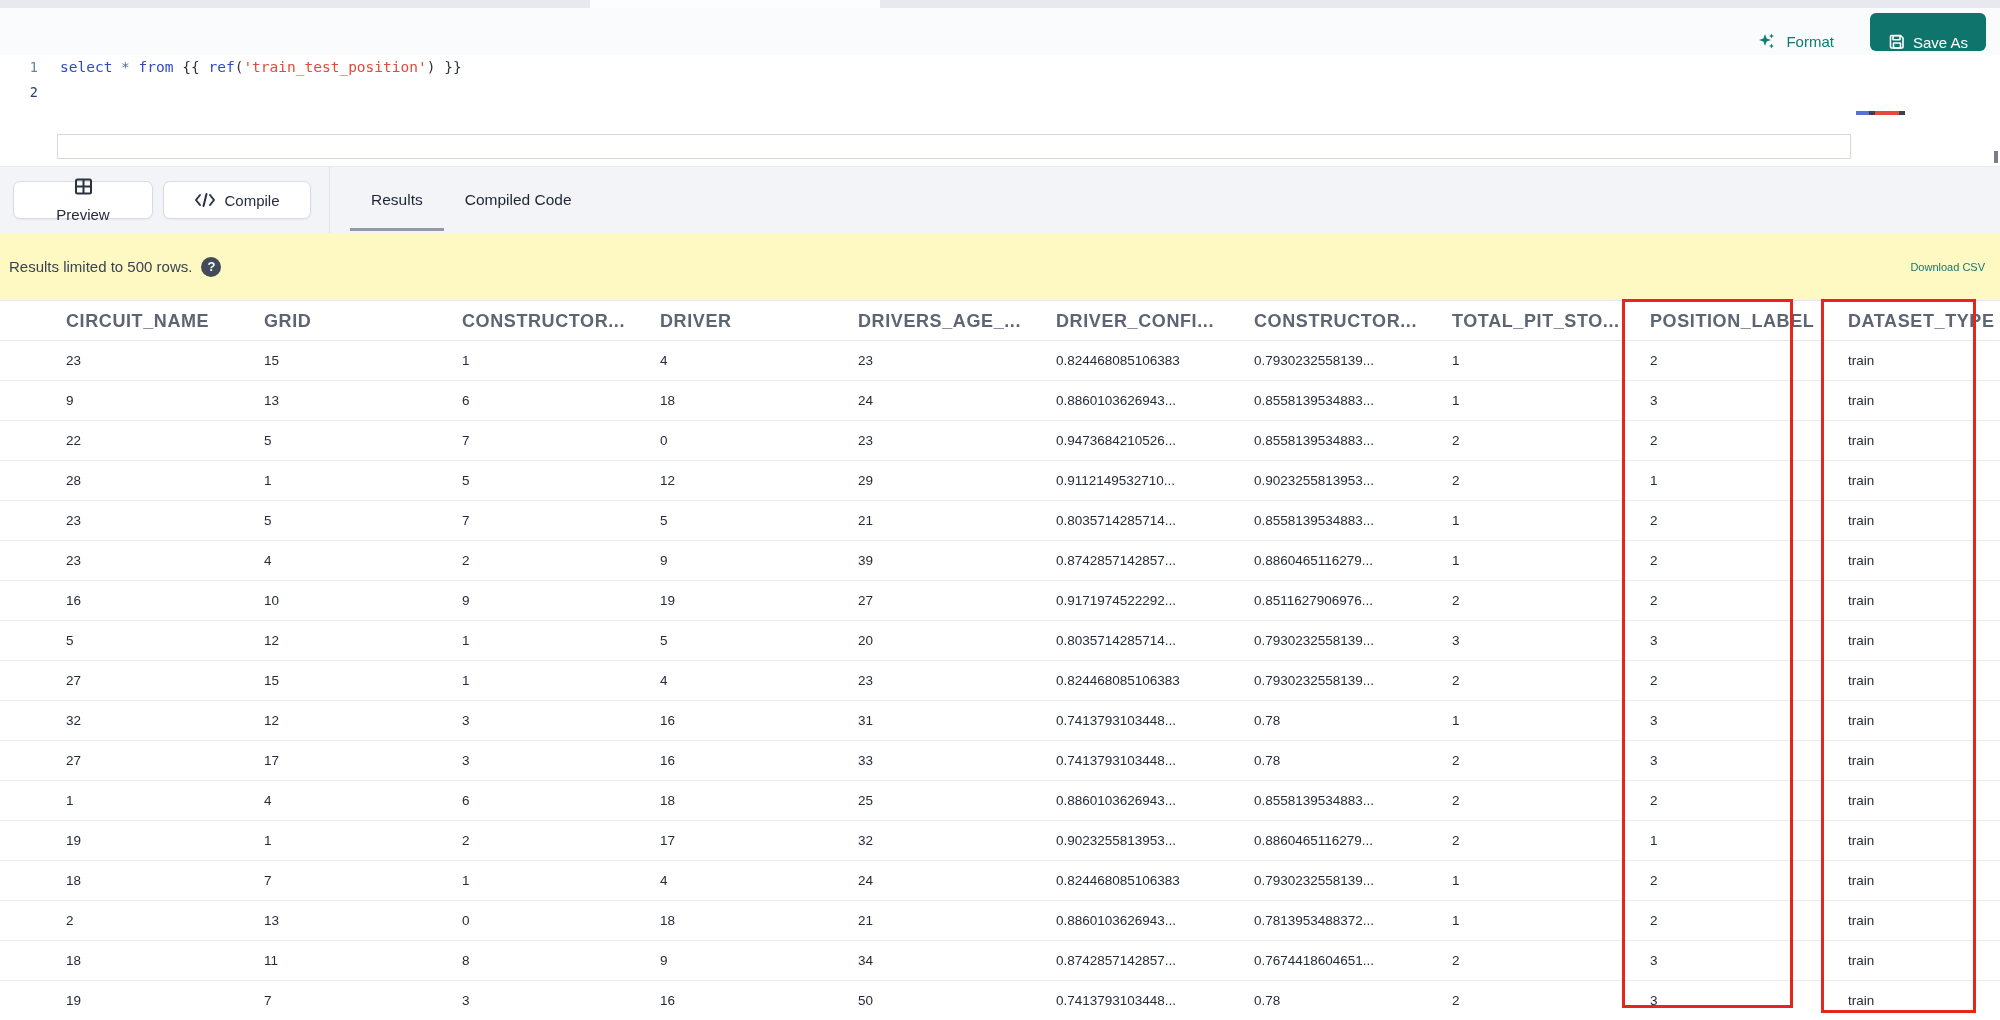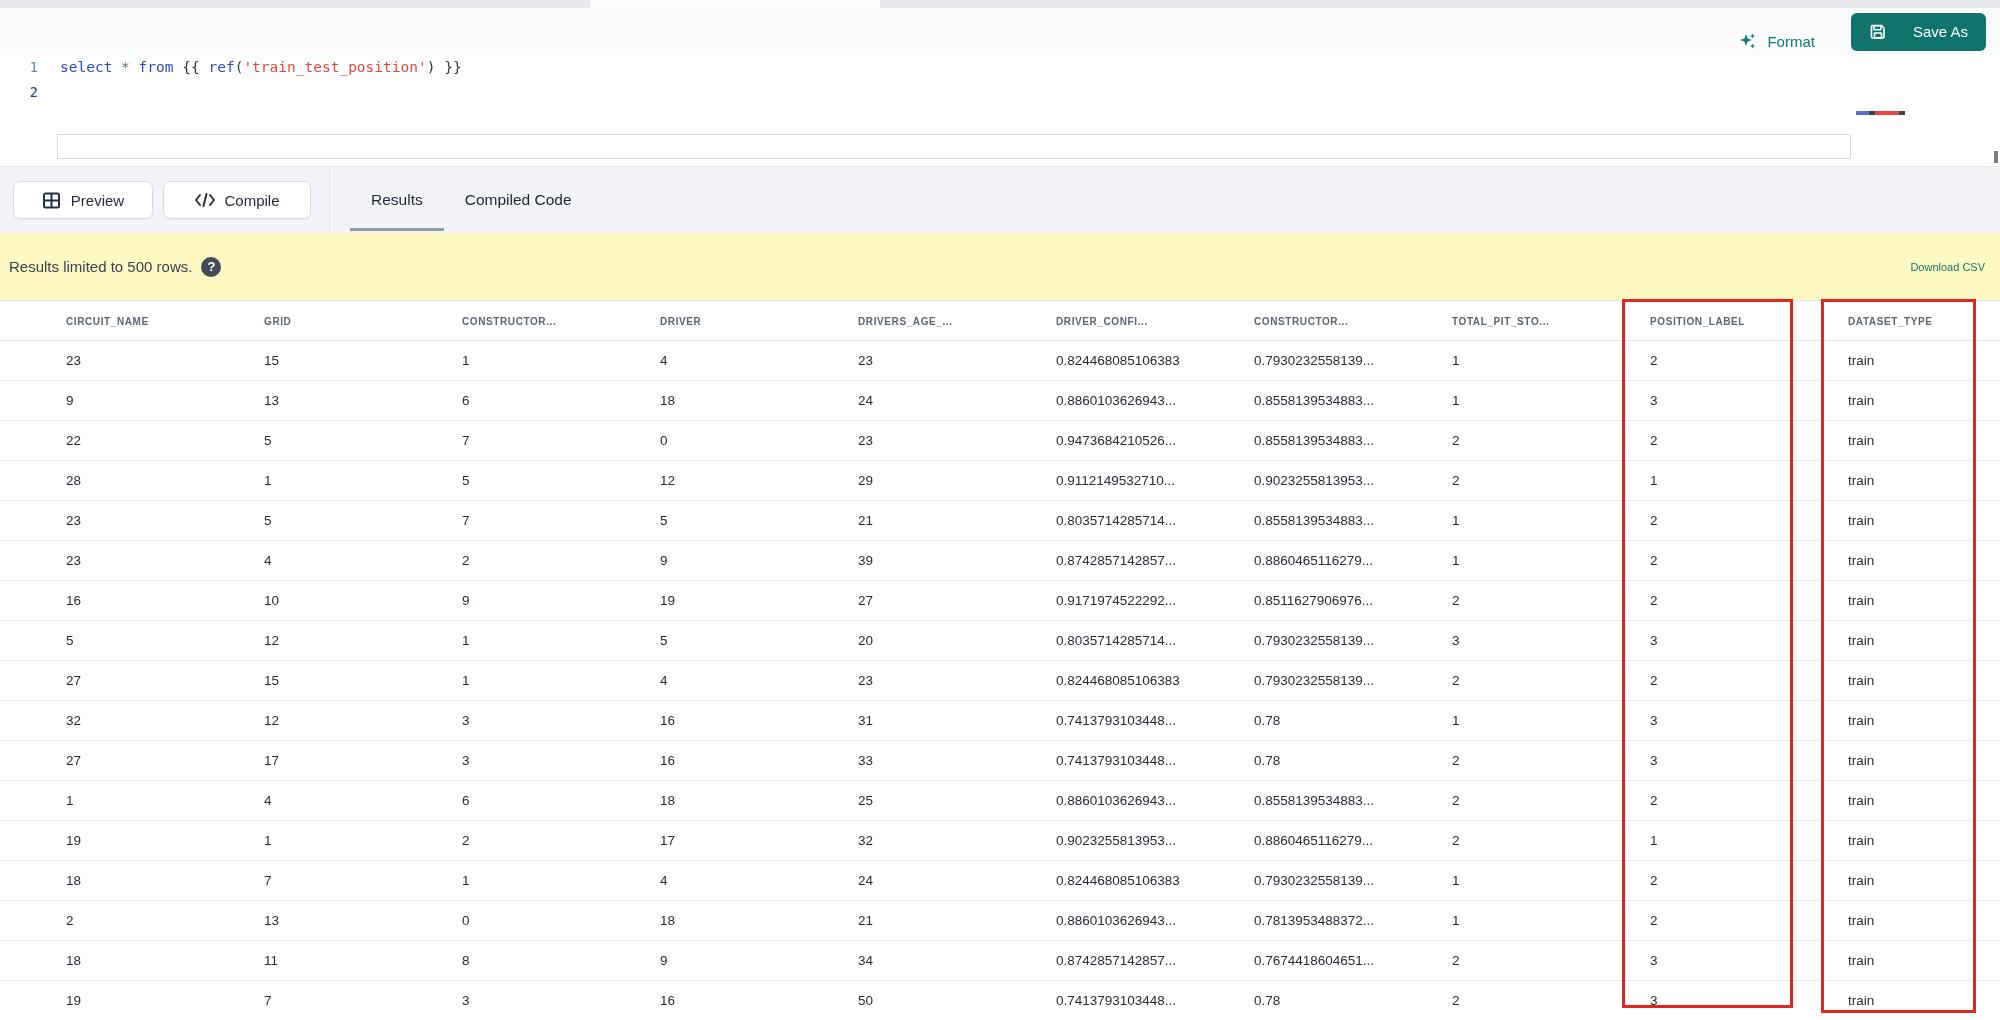--- a/index.html
+++ b/index.html
@@ -7,21 +7,21 @@
               font-family:"Liberation Sans", sans-serif; }
 
   
   .tab-strip { position:absolute; left:0; top:0; width:2000px; height:8px; background:#e7e9ef; }
   .tab-strip .active-tab { position:absolute; left:590px; top:0; width:290px; height:8px; background:#fdfdfe; }
 
   
   .ed-toolbar { position:absolute; left:0; top:8px; width:2000px; height:47px; background:#fafbfd;
                 display:flex; align-items:center; justify-content:flex-end; gap:36px; padding-right:14px; }
   .format-btn { display:flex; align-items:center; gap:9px; color:#0e7c72; font-size:15px; font-weight:500; cursor:pointer;margin-top:20px; }
-  .saveas-btn { display:flex; align-items:center; gap:26px; background:#0f756c; color:#fff; font-size:15px;
+  .saveas-btn { display:flex; align-items:flex-end; gap:7px; background:#0f756c; color:#fff; font-size:15px;
                 font-weight:500; border:none; border-radius:6px; height:38px; padding:0 18px; cursor:pointer; }
 
   
   .editor { position:absolute; left:0; top:55px; width:2000px; height:111px; background:#fff; }
   .code-line { position:relative; height:25px; line-height:25px; display:flex;
                font-family:"DejaVu Sans Mono", monospace; font-size:14.5px; }
   .line-number { width:38px; text-align:right; color:#5b8ba3; font-size:13.5px; flex:none; }
   .code-line:nth-child(2) .line-number { color:#2b3f76; }
   .code-text { padding-left:22px; white-space:pre; }
   .tok-kw    { color:#2d49c7; }
@@ -34,42 +34,42 @@
   .minimap { position:absolute; left:1856px; top:56px; width:58px; height:4px;
              background:linear-gradient(90deg,#5a6fd0 0 13px,#3c424a 13px 19px,#e8483b 19px 43px,#3c424a 43px 49px,#fff 49px); }
   .scroll-tick { position:absolute; left:1994px; top:96px; width:4px; height:12px; background:#7a7f87; }
 
   
   .band { position:absolute; left:0; top:166px; width:2000px; height:67px; background:#f3f4f7;
           border-top:1px solid #e9eaee; display:flex; align-items:center; }
   .band-btn { display:flex; align-items:center; justify-content:center; gap:10px; background:#fff;
               border:1px solid #d8dbe2; border-radius:7px; height:38px; font-size:15px; color:#252c3b;
               font-weight:500; cursor:pointer; box-shadow:0 1px 2px rgba(20,30,50,.05); }
-  .btn-preview { margin-left:13px; width:140px; }
+  .btn-preview { margin-left:13px; width:140px;flex-direction:column; }
   .btn-compile { margin-left:10px; width:148px;gap:8px; }
   .band-divider { width:1px; height:67px; background:#e0e2e8; margin-left:18px; }
   .rtabs { display:flex; height:67px; margin-left:20px; }
   .rtab { position:relative; display:flex; align-items:center; padding:0 21px; font-size:15.5px;
           color:#1d2534; cursor:pointer; }
   .rtab.active::after { content:""; position:absolute; left:0; right:0; bottom:3px; height:3px; background:#939aa7; }
 
   
   .status-row { position:absolute; left:0; top:233px; width:2000px; height:67px; background:#fef9c3;
                 display:flex; align-items:center; padding:0 15px 0 9px; }
   .status-text { font-size:15px; color:#3b4250; }
   .help-icon { width:20px; height:20px; border-radius:50%; background:#434a59; color:#fff; font-size:13px;
                font-weight:700; display:flex; align-items:center; justify-content:center; margin-left:9px; cursor:pointer; }
   .spacer { flex:1; }
   .download-link { font-size:11px; color:#15786e; cursor:pointer; }
 
   
   .rtable { position:absolute; left:0; top:300px; width:2000px; }
   .trow { display:grid; grid-template-columns:repeat(9,198px) 1fr; padding-left:50px; }
   .thead { height:41px; line-height:41px; border-top:1px solid #e5e7eb; border-bottom:1px solid #e5e7eb; }
-  .thead .tcell { font-size:10px; font-weight:700; color:#5d6472; letter-spacing:.6px; }
+  .thead .tcell { font-size:18px; font-weight:700; color:#5d6472; letter-spacing:.6px; }
   .tbody .trow { height:40px; line-height:40px; border-bottom:1px solid #ebedf0; }
   .tcell { padding-left:16px; font-size:13.5px; color:#262c38; overflow:hidden; white-space:nowrap; }
 
   
   .anno { position:absolute; border:3px solid #e8251b; background:transparent; pointer-events:none; }
   .anno-1 { left:1622px; top:299px; width:171px; height:709px; }
   .anno-2 { left:1821px; top:299px; width:155px; height:714px; }
 
   .icon { flex:none; display:inline-flex; }
 </style>

